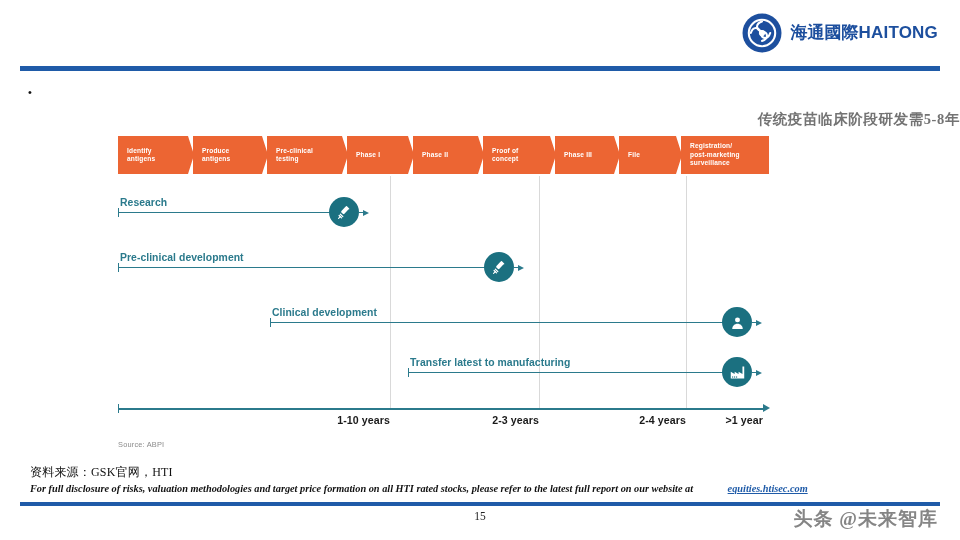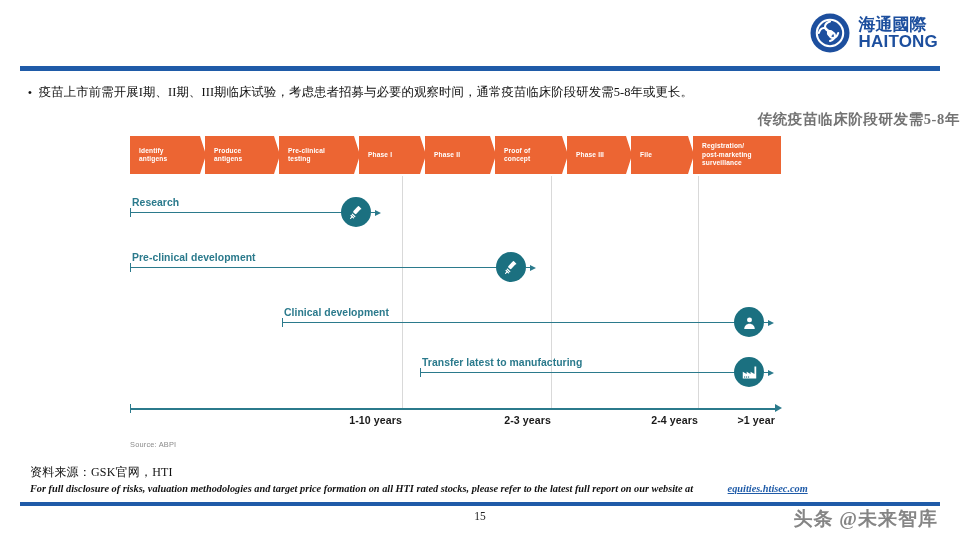--- a/index.html
+++ b/index.html
@@ -25,21 +25,21 @@
     color: #1b3c78;
     letter-spacing: 1px;
     white-space: nowrap;
   }
   .logo-wrap {
     position: absolute;
     right: 22px; top: 12px;
     display: flex; align-items: center; gap: 8px;
   }
   .logo-mark { width: 42px; height: 42px; flex: 0 0 42px; }
-  .logo-text { display: flex; flex-direction: column; line-height: 1.02; }
+  .logo-text { display: flex; flex-direction: row; line-height: 1.02; align-items: flex-end; }
   .logo-cn {
     font-family: "Liberation Serif", serif;
     font-size: 17px; font-weight: bold;
     color: #1d4f9e; letter-spacing: 0px;
   }
   .logo-en {
     font-size: 17px; font-weight: bold;
     color: #1d4f9e; letter-spacing: 0.2px;
   }
 
@@ -76,21 +76,21 @@
     text-align: right;
     font-family: "Liberation Serif", serif;
     font-size: 14.5px;
     font-weight: bold;
     color: #737373;
     letter-spacing: 0.6px;
   }
 
   .chart-panel {
     position: absolute;
-    left: 124px; top: 132px;
+    left: 112px; top: 132px;
     width: 660px; height: 325px;
     background: #ffffff;
   }
 
   
   .chevrons {
     position: absolute;
     left: 6px; top: 4px;
     width: 651px; height: 38px;
   }
@@ -281,21 +281,20 @@
     <span class="logo-text">
       <span class="logo-cn">海通國際</span>
       <span class="logo-en">HAITONG</span>
     </span>
   </div>
 
   <div class="rule-top"></div>
 
   <div class="bullet-row">
     <span class="bullet-dot">•</span>
-    <span class="bullet-text">疫苗上市前需开展I期、II期、III期临床试验，考虑患者招募与必要的观察时间，通常疫苗临床阶段研发需5-8年或更长。</span>
   </div>
 
   <div class="chart-heading">传统疫苗临床阶段研发需5-8年</div>
 
   <div class="chart-panel">
 
     <div class="chevrons" id="chev-strip">
         <div class="chev" style="left: 0px; width: 75px;">
           <div class="chev-label">
             <div>Identify</div>

